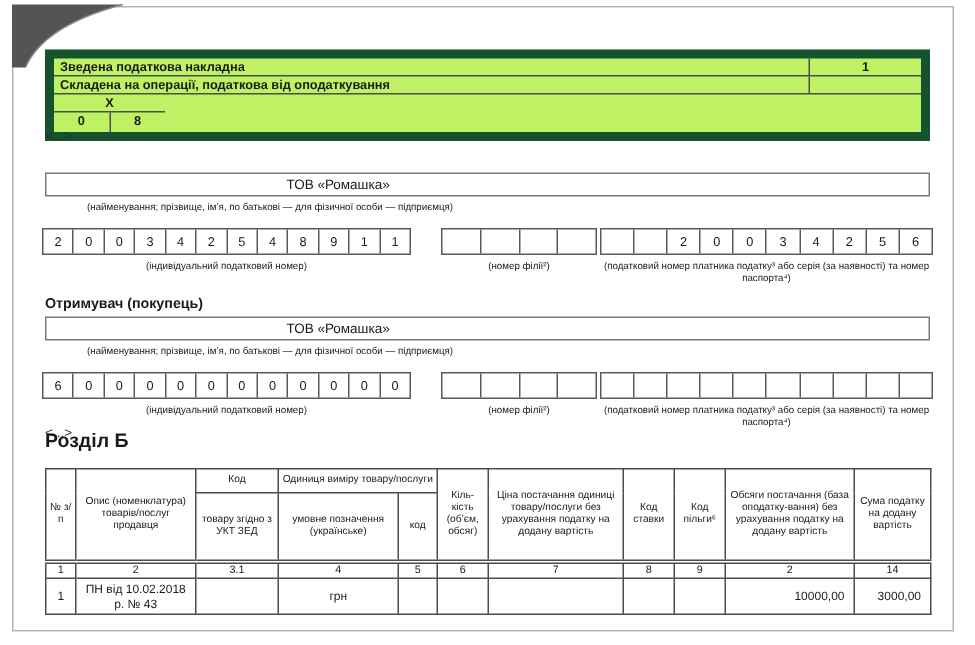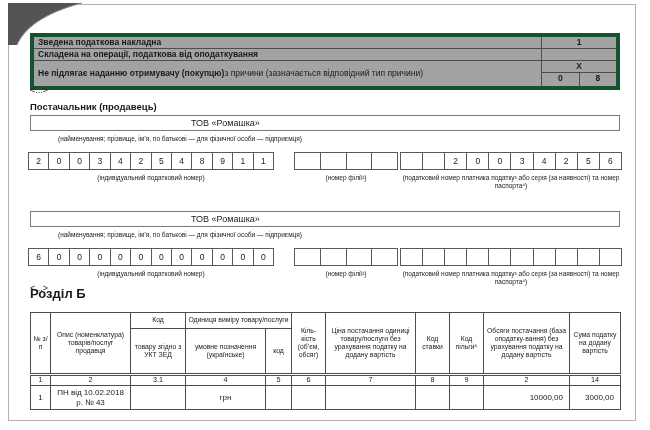--- a/index.html
+++ b/index.html
@@ -12,21 +12,21 @@
 
   .page-frame {
     position:absolute; left:8px; top:4px; width:628px; height:417px;
     border:1px solid #b3b3b3; background:#ffffff;
   }
   .curl { position:absolute; left:6px; top:1px; }
 
   
   .itable {
     position:absolute; left:30px; top:33px; width:590px;
-    border:4px solid #14532d; background:#a3a3a3;
+    border:6px solid #14532d; background:#bef264;
     font-size:8.5px; font-weight:bold; line-height:11px;
   }
   .itable .irow { display:flex; border-bottom:1px solid #4d4d4d; }
   .itable .irow:last-child { border-bottom:none; }
   .cell-label { flex:1; padding-left:4px; border-right:1px solid #4d4d4d; display:flex; align-items:center; }
   .cell-value { width:74px; display:flex; align-items:center; justify-content:center; }
   .r12 { height:12px; }
   .r3  { height:25px; }
   .label-rest { font-weight:normal; }
   .right-split { width:74px; display:flex; flex-direction:column; }
@@ -87,37 +87,32 @@
   <div class="itable">
     <div class="irow r12">
       <div class="cell-label">Зведена податкова накладна</div>
       <div class="cell-value">1</div>
     </div>
     <div class="irow r12">
       <div class="cell-label">Складена на операції, податкова від оподаткування</div>
       <div class="cell-value"></div>
     </div>
     <div class="irow r3">
-      <div class="cell-label">
-        <span>Не підлягає наданню отримувачу (покупцю)</span>
-          <span class="label-rest"> з причини (зазначається відповідний тип причини)</span>
-      </div>
       <div class="right-split">
         <div class="xcell">X</div>
         <div class="zero-eight">
           <div class="ze first">0</div>
           <div class="ze">8</div>
         </div>
       </div>
     </div>
   </div>
 
   <div class="ellipsis" style="top:85px">&lt;...&gt;</div>
 
-  <div class="sec-title" style="top:101px">Постачальник (продавець)</div>
   <div class="name-box" style="top:115px">
     <span>ТОВ «Ромашка»</span>
   </div>
   <div class="small-caption" style="left:58px; top:135px">(найменування; прізвище, ім’я, по батькові — для фізичної особи — підприємця)</div>
 
   <div class="dgroup" style="left:28px; top:152px; width:246px">
       <div class="dcell">2</div>
       <div class="dcell">0</div>
       <div class="dcell">0</div>
       <div class="dcell">3</div>
@@ -146,20 +141,21 @@
       <div class="dcell">4</div>
       <div class="dcell">2</div>
       <div class="dcell">5</div>
       <div class="dcell">6</div>
     </div>
 
   <div class="small-caption cap-center" style="left:28px; top:174px; width:246px">(індивідуальний податковий номер)</div>
   <div class="small-caption cap-center" style="left:294px; top:174px; width:104px">(номер філії²)</div>
   <div class="small-caption cap-center" style="left:393px; top:174px; width:236px">(податковий номер платника податку³ або серія (за наявності) та номер паспорта⁴)</div>
 
+  <div class="sec-title" style="top:197px">Отримувач (покупець)</div>
   <div class="name-box" style="top:211px">
     <span>ТОВ «Ромашка»</span>
   </div>
   <div class="small-caption" style="left:58px; top:231px">(найменування; прізвище, ім’я, по батькові — для фізичної особи — підприємця)</div>
 
   <div class="dgroup" style="left:28px; top:248px; width:246px">
       <div class="dcell">6</div>
       <div class="dcell">0</div>
       <div class="dcell">0</div>
       <div class="dcell">0</div>

